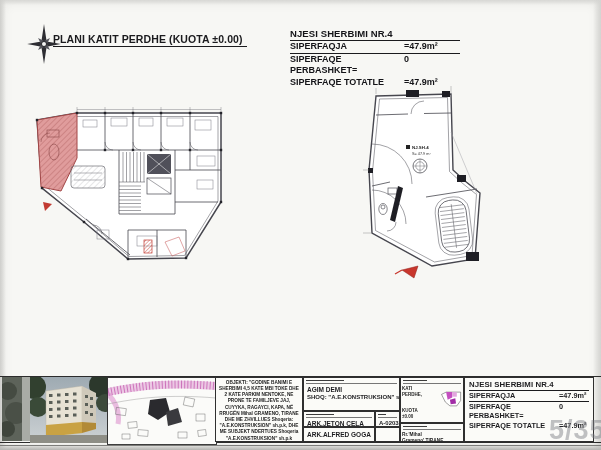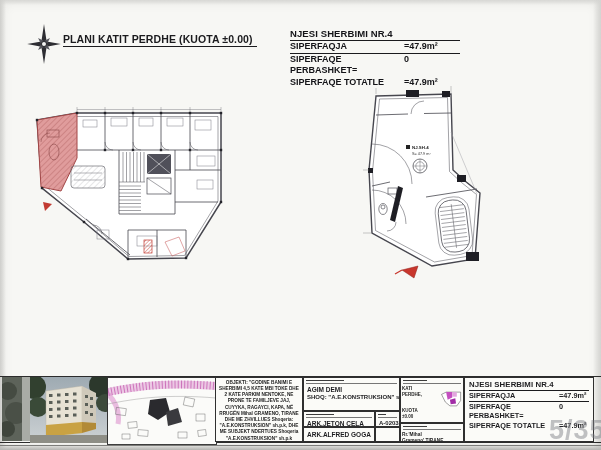--- a/index.html
+++ b/index.html
@@ -6,21 +6,21 @@
   #sheet{position:relative;width:601px;height:450px;background:#f7f7f4;overflow:hidden;
          font-family:"Liberation Sans",sans-serif;box-shadow:inset 0 0 14px rgba(0,0,0,.10);}
   .edge{position:absolute;pointer-events:none;}
   .edge.l{left:0;top:0;width:6px;height:100%;background:linear-gradient(90deg,#cfcfcc,rgba(207,207,204,0));}
   .edge.r{right:0;top:0;width:8px;height:100%;background:linear-gradient(-90deg,#d4d4d1,rgba(212,212,209,0));}
   .edge.t{left:0;top:0;width:100%;height:5px;background:linear-gradient(180deg,#d8d8d5,rgba(216,216,213,0));}
   .edge.b{left:0;bottom:0;width:100%;height:6px;background:linear-gradient(0deg,#b4b4b1,rgba(196,196,193,0));}
 
   
   #compass{position:absolute;left:27px;top:23px;}
-  #plan-title{position:absolute;left:63px;top:33px;font-size:10.5px;font-weight:bold;color:#1b1b1e;
+  #plan-title{position:absolute;left:53px;top:33px;font-size:10.5px;font-weight:bold;color:#1b1b1e;
               border-bottom:1.6px solid #1b1b1e;padding:0 4px 1px 0;letter-spacing:.1px;white-space:nowrap;}
 
   
   .unit-block{position:absolute;left:290px;top:28px;width:170px;color:#141418;font-weight:bold;}
   .unit-block .t{font-size:9.5px;line-height:12px;border-bottom:1.5px solid #1b1b1e;letter-spacing:.1px;}
   .unit-block .r{display:flex;font-size:9px;line-height:11.5px;}
   .unit-block .r.u{border-bottom:1.4px solid #1b1b1e;}
   .unit-block .lbl{width:114px;}
   .unit-block .val{flex:1;}
 

